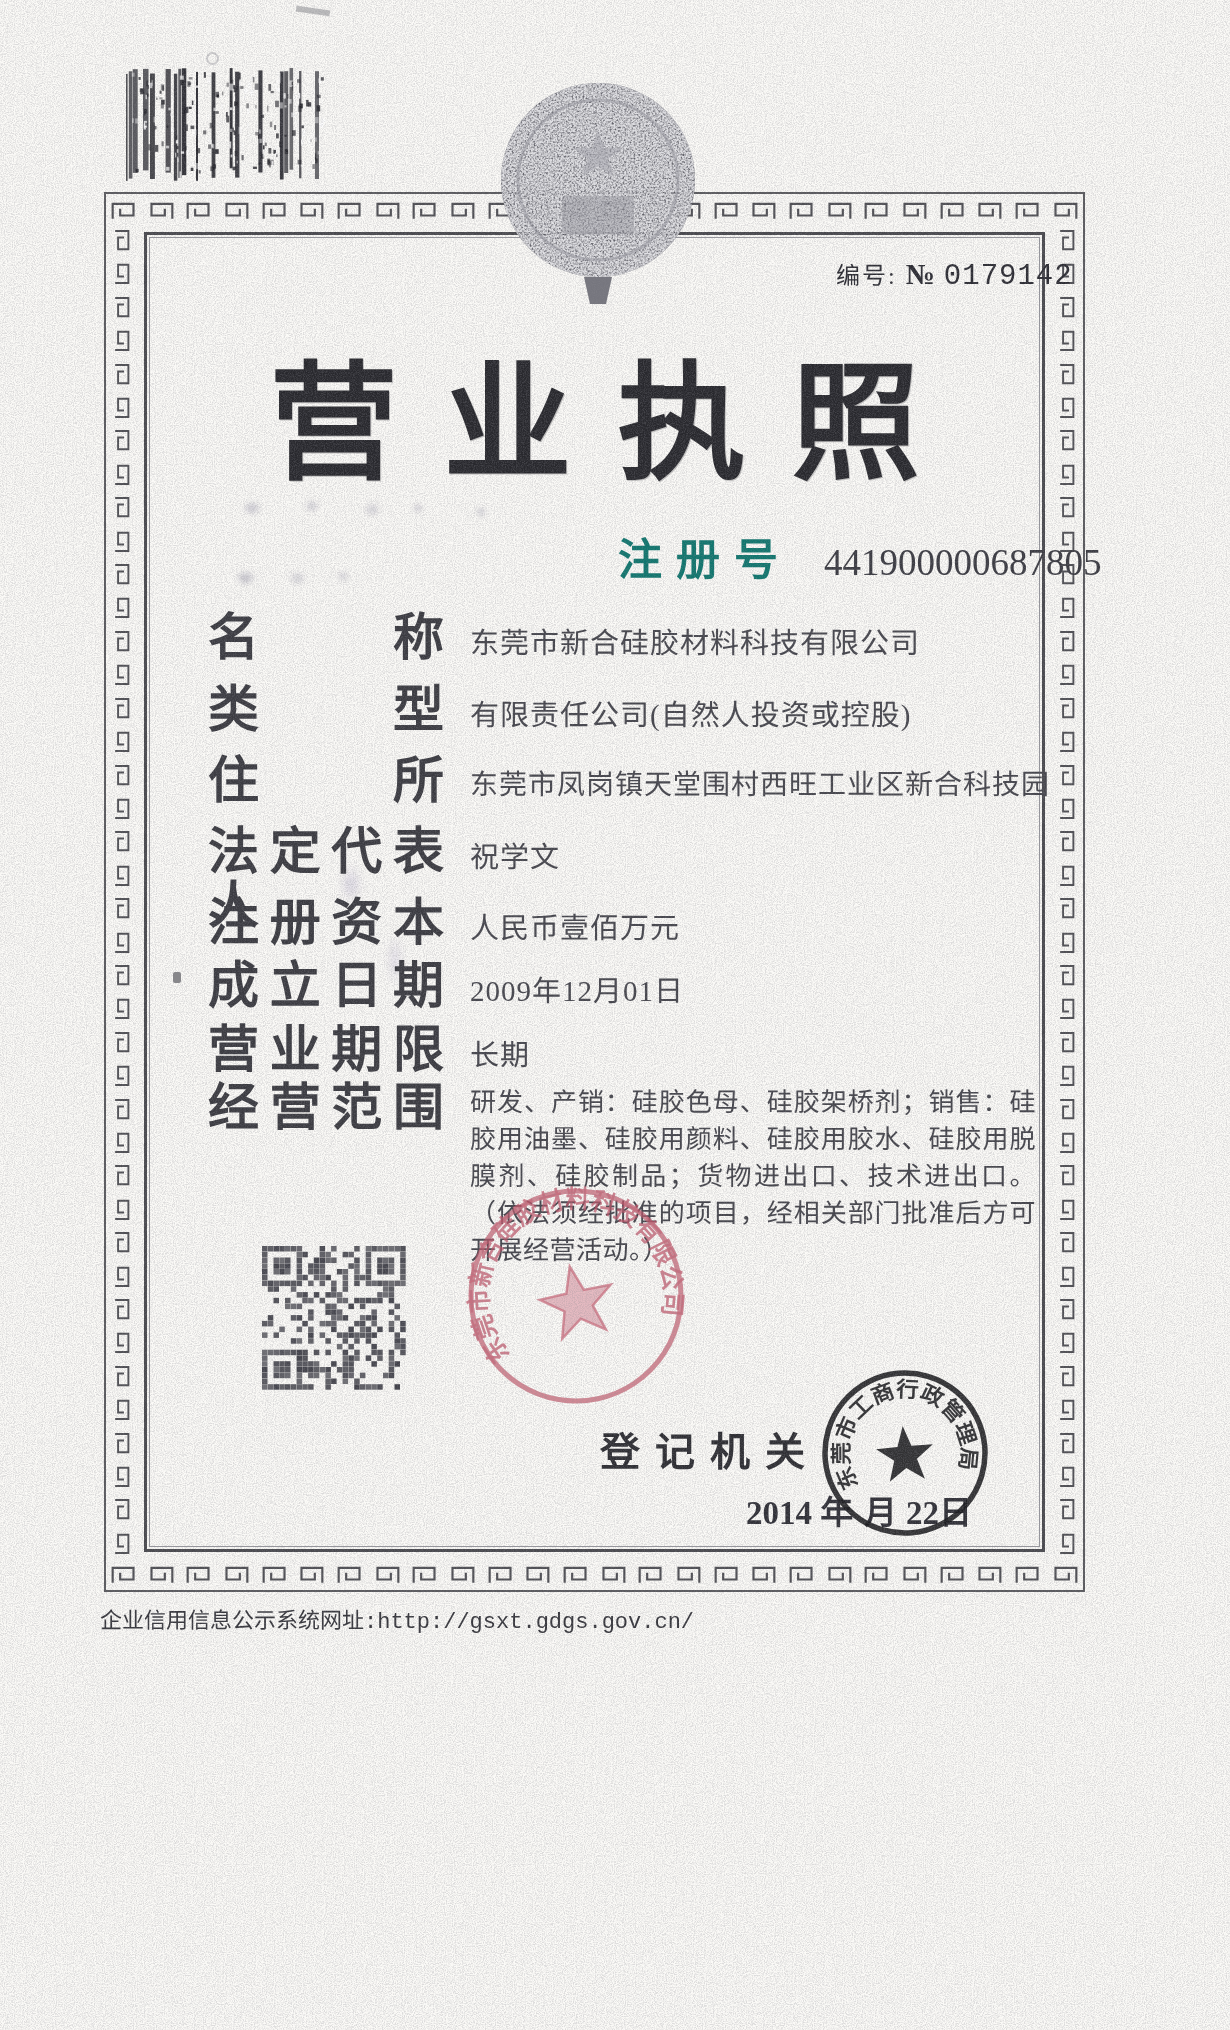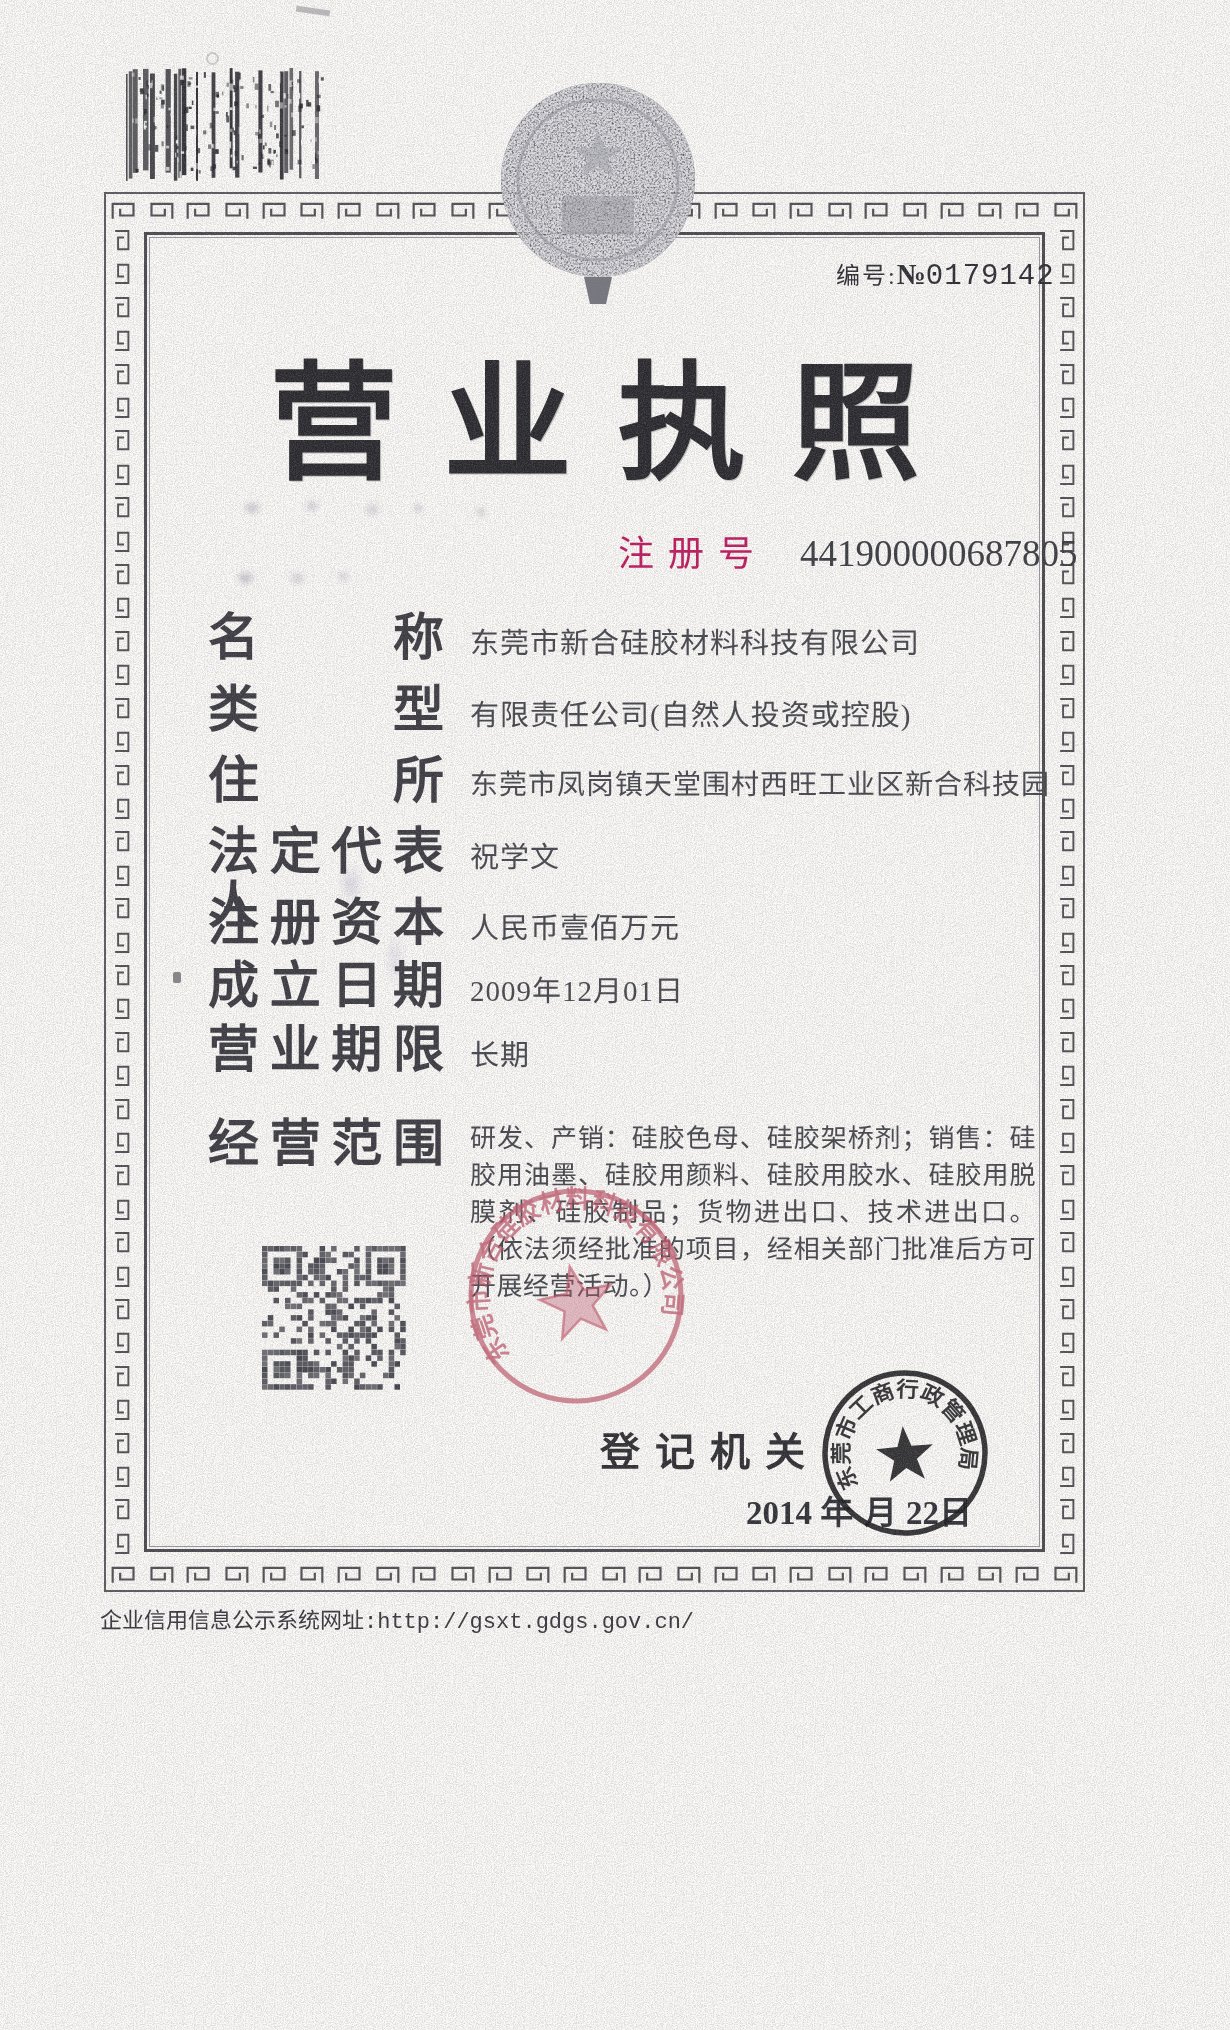--- a/index.html
+++ b/index.html
@@ -15,29 +15,29 @@
   #band-bottom{left:1px;top:1365px;width:975px;height:30px;}
   #band-left{left:1px;top:31px;width:30px;height:1334px;}
   #band-right{left:946px;top:31px;width:30px;height:1334px;}
   .band-h .motif{width:33px;height:25px;}
   .band-v .motif{width:25px;height:31px;transform:rotate(90deg);}
   #inner-frame{left:38px;top:38px;width:901px;height:1320px;border:3px solid #49494e;box-sizing:border-box;position:absolute;}
   #inner-frame .thin{position:absolute;left:2px;top:2px;right:2px;bottom:2px;border:1px solid #97979d;}
   
   #barcode{left:124px;top:66px;width:206px;height:116px;z-index:25;}
   #emblem{left:492px;top:78px;width:212px;height:234px;z-index:20;opacity:.93;}
-  #serial{left:836px;top:256px;display:flex;align-items:baseline;z-index:15;color:#2c2c33;}
+  #serial{left:836px;top:256px;display:flex;align-items:baseline;gap:9px;z-index:15;color:#2c2c33;}
   #serial .cjk{font-size:24px;letter-spacing:2px;}
   #serial .no-symbol{font-size:29px;font-weight:bold;}
   #serial .digits{font-family:"Liberation Mono",monospace;font-size:29px;letter-spacing:1px;}
   #title{left:104px;top:320px;width:981px;text-align:center;font-family:"Liberation Sans",sans-serif;
          font-weight:bold;font-size:128px;letter-spacing:46px;padding-left:46px;box-sizing:border-box;
          color:#28282d;z-index:15;text-shadow:1px 1px 0 rgba(40,40,45,.25);}
   #regno{left:618px;top:524px;display:flex;align-items:baseline;gap:32px;z-index:15;}
-  #regno .lbl{font-size:36px;font-weight:400;letter-spacing:14px;color:#be185d;}
+  #regno .lbl{font-size:44px;font-weight:700;letter-spacing:14px;color:#0f766e;}
   #regno .num{font-size:37px;color:#3b3b42;letter-spacing:0px;}
   
   .row{position:absolute;left:208px;display:flex;align-items:flex-start;z-index:15;}
   .row .lbl{width:236px;font-size:51px;font-weight:600;color:#3b3b41;text-align:justify;text-align-last:justify;line-height:1.05;flex:none;margin-right:26px;}
   .row .val{font-size:29px;color:#46464d;padding-top:7px;letter-spacing:1px;}
   .row .val-block{width:566px;font-size:26px;color:#45454c;line-height:37px;text-align:justify;padding-top:2px;letter-spacing:.5px;}
   
   #qr{left:262px;top:1246px;width:144px;height:144px;z-index:25;}
   #red-seal{left:458px;top:1176px;width:236px;height:236px;z-index:40;opacity:.85;filter:blur(.3px);}
   #reg-office{left:600px;top:1420px;font-family:"Liberation Sans",sans-serif;font-weight:bold;font-size:40px;letter-spacing:15px;color:#2e2e33;z-index:15;}
@@ -777,21 +777,21 @@
     <span class="val">人民币壹佰万元</span>
   </div>
   <div class="row" style="top:960px;">
     <span class="lbl">成立日期</span>
     <span class="val">2009年12月01日</span>
   </div>
   <div class="row" style="top:1024px;">
     <span class="lbl">营业期限</span>
     <span class="val">长期</span>
   </div>
-  <div class="row" style="top:1082px;margin-top:36px;">
+  <div class="row" style="top:1082px;">
     <span class="lbl">经营范围</span>
     <span class="val-block">研发、产销：硅胶色母、硅胶架桥剂；销售：硅胶用油墨、硅胶用颜料、硅胶用胶水、硅胶用脱膜剂、硅胶制品；货物进出口、技术进出口。（依法须经批准的项目，经相关部门批准后方可开展经营活动。）</span>
   </div>
 
   <svg id="qr" class="abs" viewBox="0 0 144 144">
       <rect x="0.0" y="0.0" width="5.5" height="5.5" fill="#42424a" opacity="0.90"></rect>
       <rect x="5.8" y="0.0" width="5.5" height="5.5" fill="#42424a" opacity="0.86"></rect>
       <rect x="11.5" y="0.0" width="5.5" height="5.5" fill="#42424a" opacity="0.96"></rect>
       <rect x="17.3" y="0.0" width="5.5" height="5.5" fill="#42424a" opacity="0.92"></rect>
       <rect x="23.0" y="0.0" width="5.5" height="5.5" fill="#42424a" opacity="0.79"></rect>

